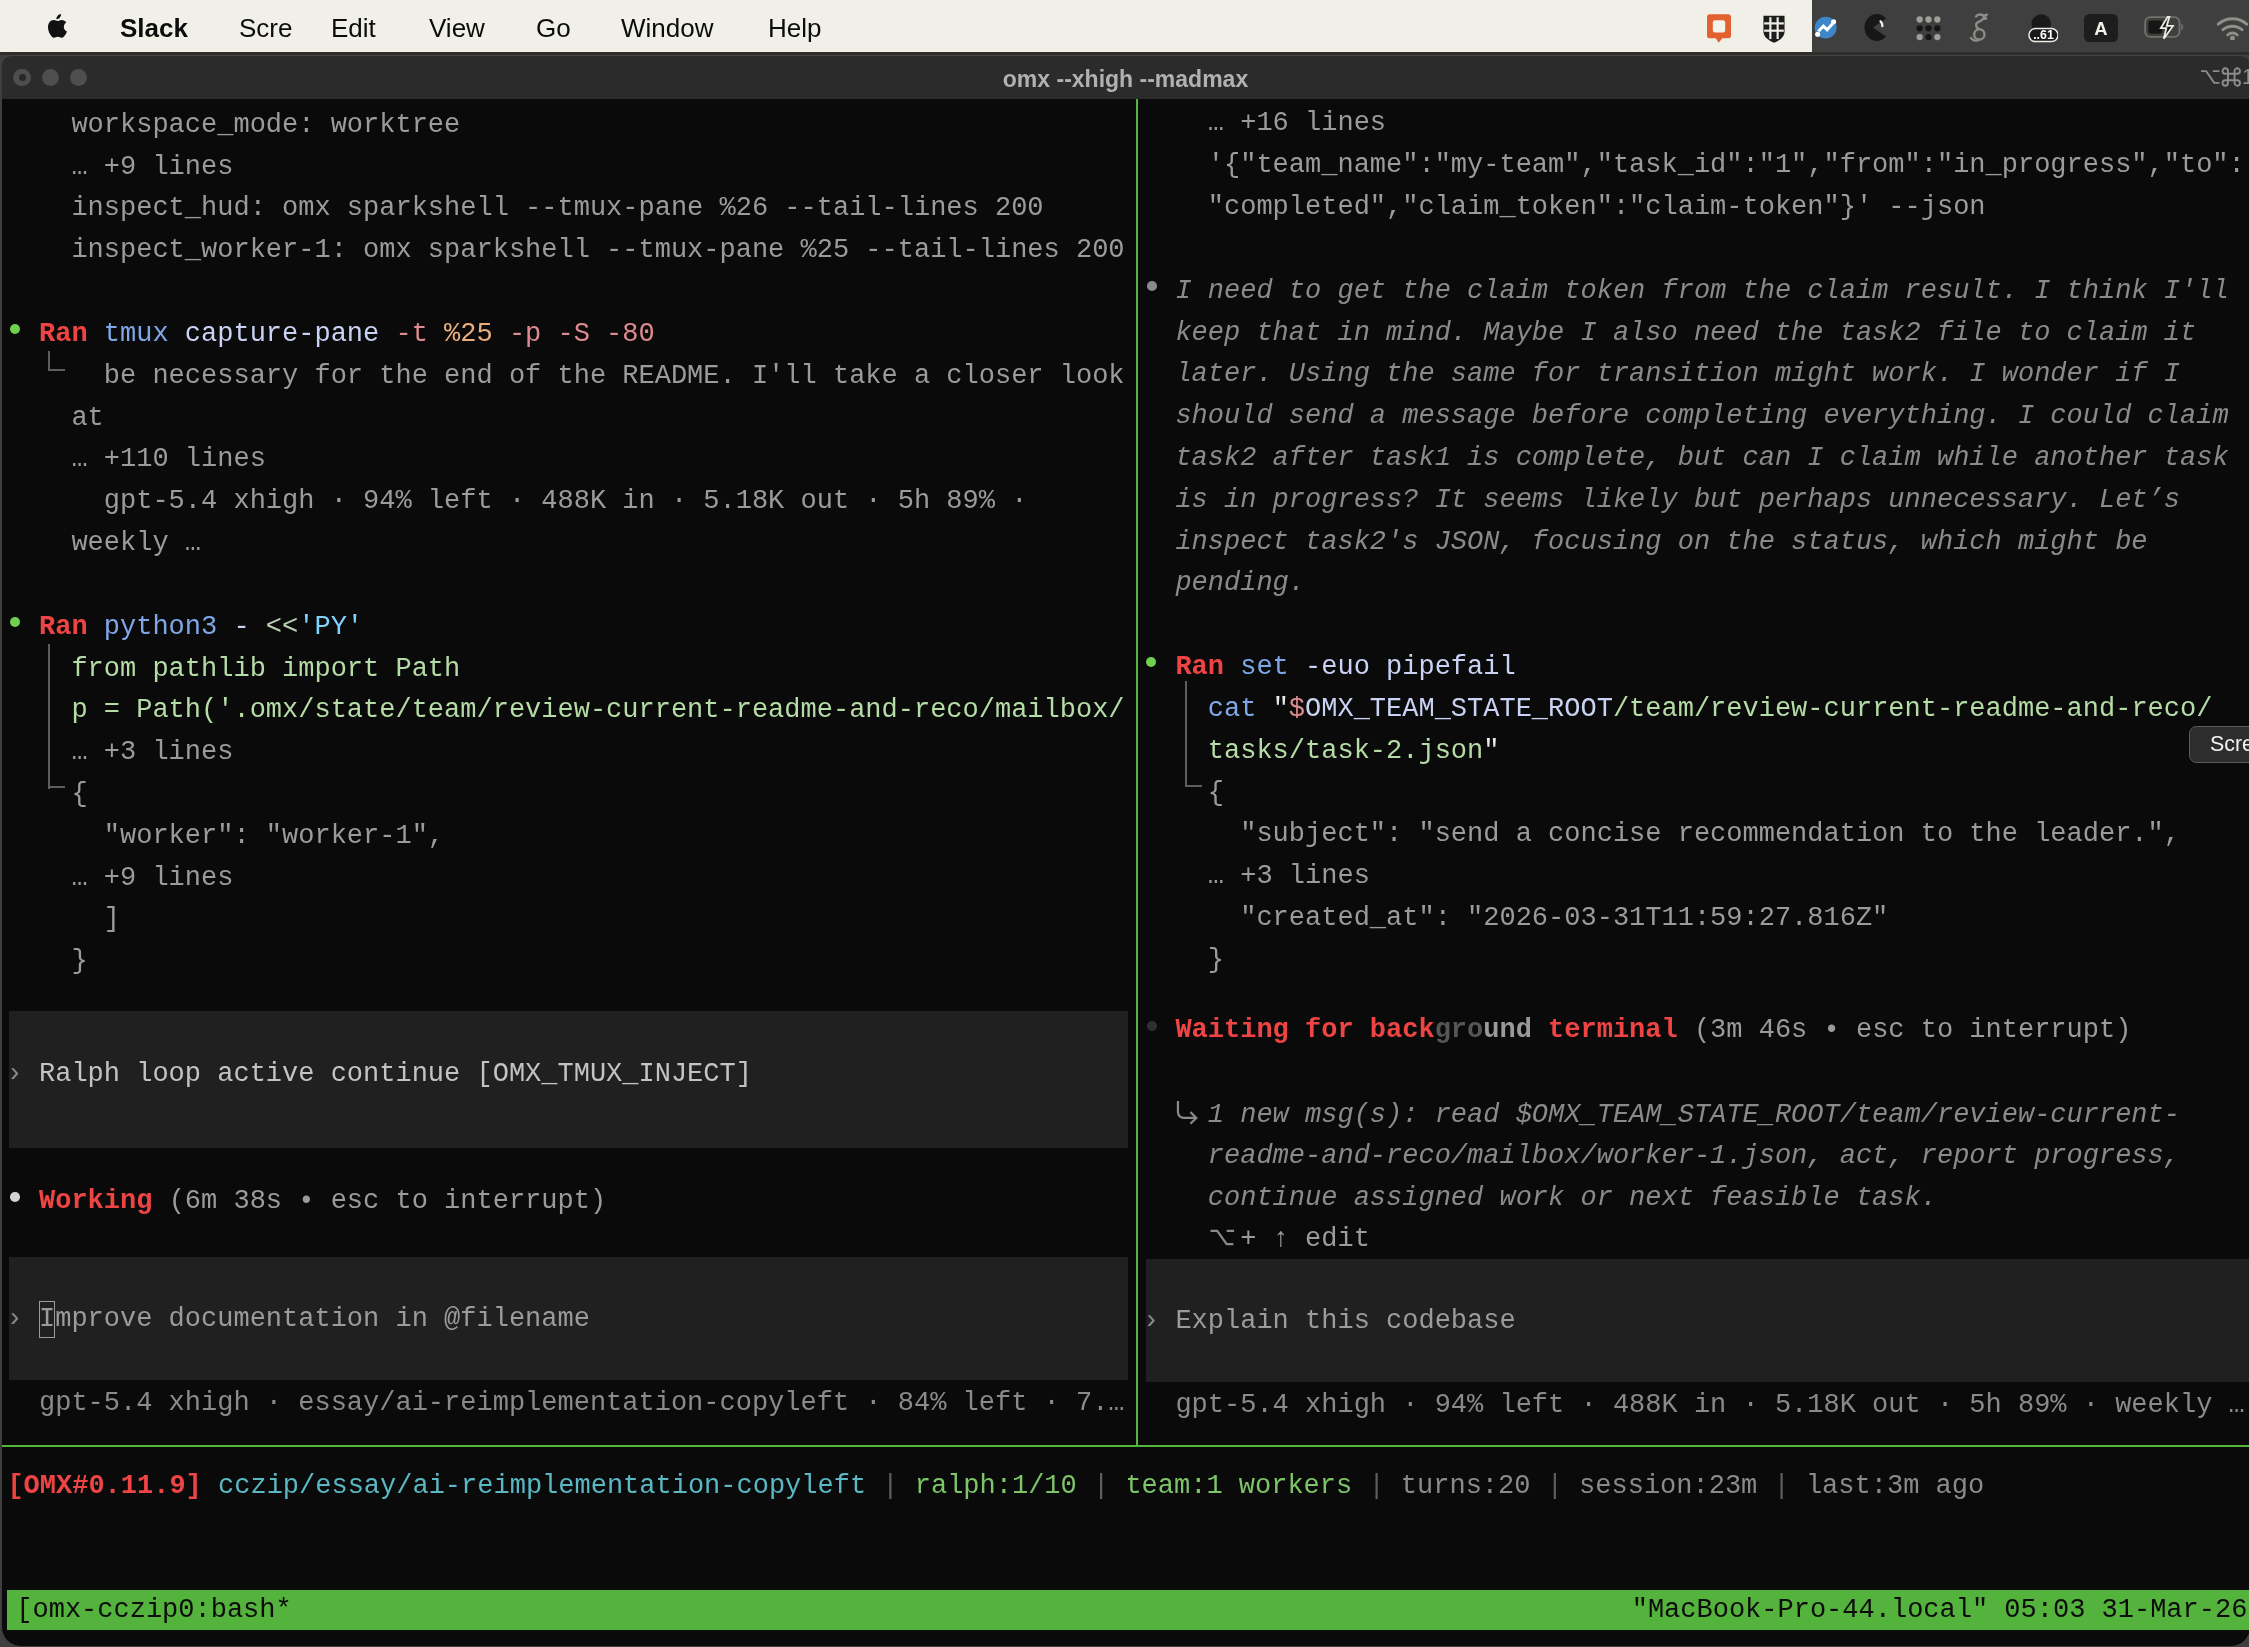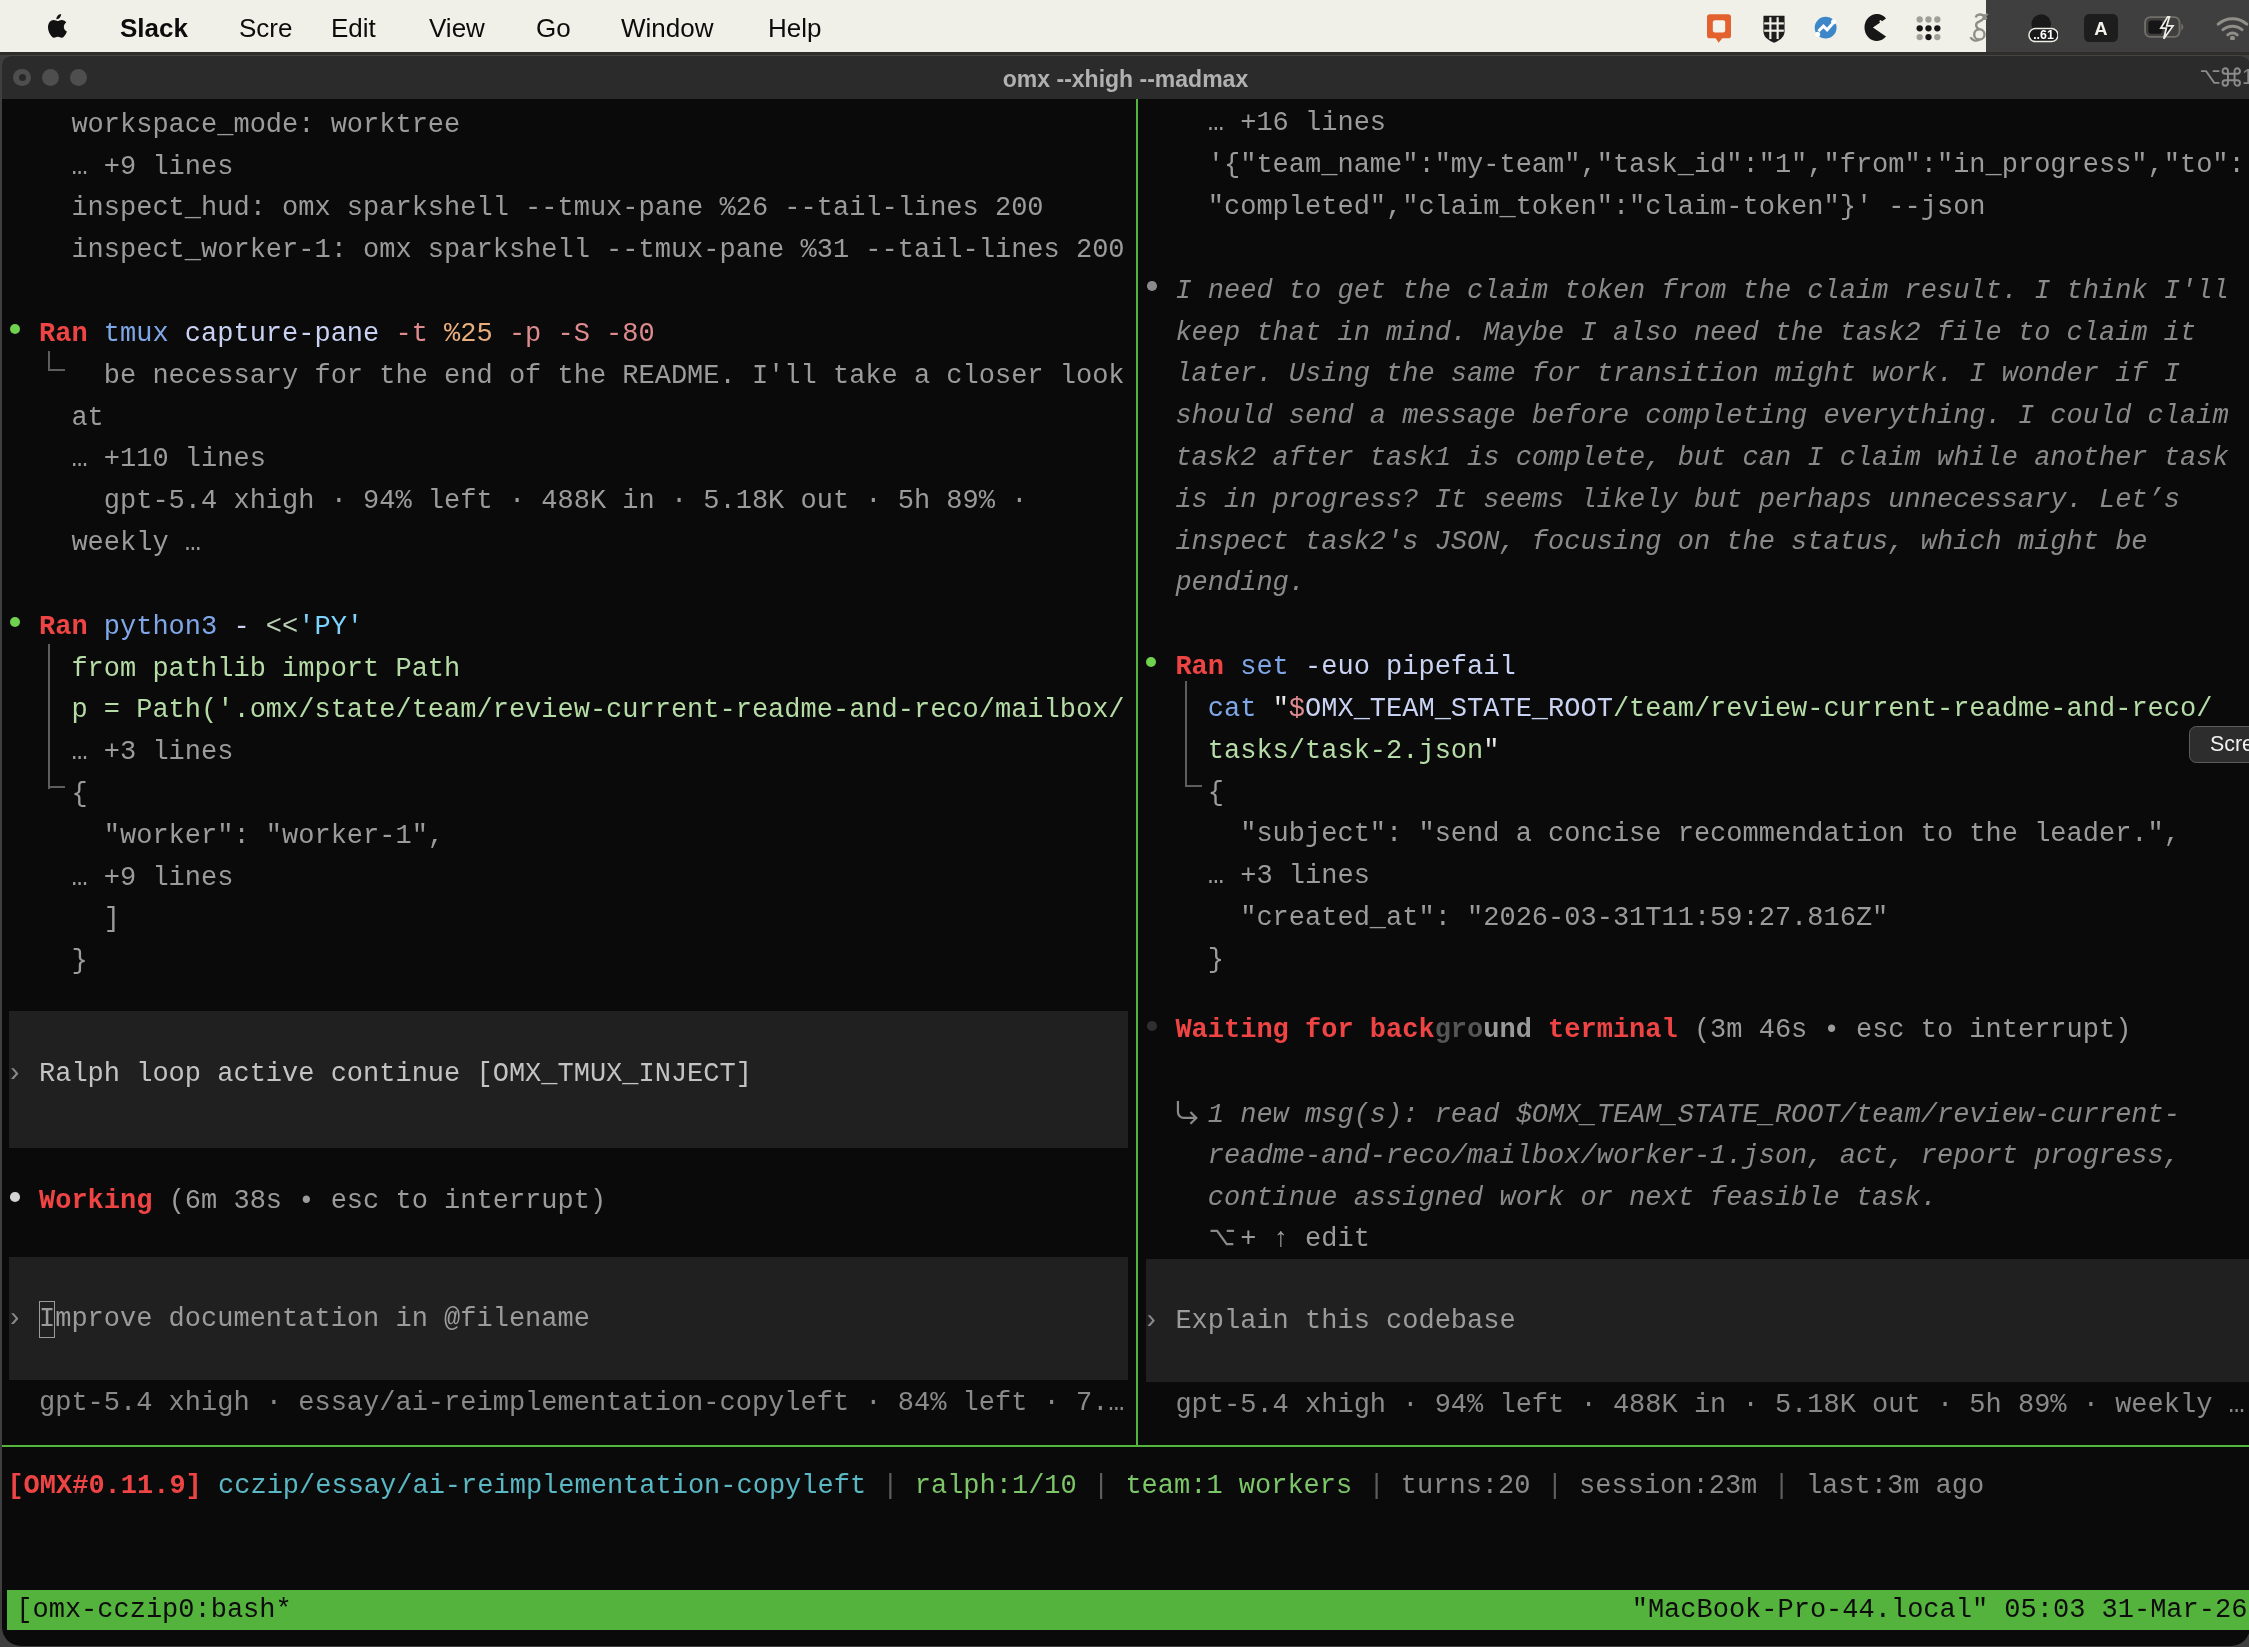--- a/index.html
+++ b/index.html
@@ -1,17 +1,17 @@
 <!DOCTYPE html>
 <html style="font-size:11.8px"><head><meta charset="utf-8"><style>
 * {margin:0;padding:0;box-sizing:border-box}
 html,body {width:2250px;height:1648px;background:#3f3f3f;overflow:hidden}
 body {position:relative}
 .abs {position:absolute}
-#menubar {position:absolute;left:0;top:0;width:1986px;height:52px;background:#f1f0e8}
+#menubar {position:absolute;left:0;top:0;width:1812px;height:52px;background:#f1f0e8}
 .mi {position:absolute;top:12.5px;font:26px "Liberation Sans",sans-serif;color:#0c0c0c}
 .mb {font-weight:bold}
 #mshadow {position:absolute;left:0;top:52px;width:2250px;height:3px;background:#2e2d2a}
 #win {position:absolute;left:1.5px;top:55px;width:2248px;height:1591px;background:#0a0a0a;border-radius:19px;overflow:hidden}
 #content {position:absolute;left:-1.5px;top:-55px;width:2250px;height:1648px}
 #titlebar {position:absolute;left:1.5px;top:55px;width:2248px;height:44px;background:#2b2b2b;border-top:0.7px solid #454545;border-radius:9.6px 9.6px 0 0}
 #title {position:absolute;top:9.6px;width:100%;text-align:center;font:bold 23px "Liberation Sans",sans-serif;color:#b1b1b1}
 .tl {position:absolute;top:12.5px;width:17.7px;height:17.7px;border-radius:50%;background:#4e4e4e}
 .ln {position:absolute;font:27px/42px "Liberation Mono",monospace;white-space:pre;color:#9b9b9b}
 .g {color:#9b9b9b} .d {color:#8a8a8a} .i {font-style:italic}
@@ -104,21 +104,21 @@
   </div>
 <div id="mshadow"></div>
 <div id="win">
     <div id="content">
 <div class="box" style="left:8.9px;top:1011px;width:1119px;height:137px"></div>
 <div class="box" style="left:8.9px;top:1257px;width:1119px;height:123px"></div>
 <div class="box" style="left:1146px;top:1259px;width:1103px;height:123px"></div>
 <div class="ln " style="left:6.6px;top:104px"><span class="g">    workspace_mode: worktree</span></div>
 <div class="ln " style="left:6.6px;top:146px"><span class="g">    … +9 lines</span></div>
 <div class="ln " style="left:6.6px;top:187px"><span class="g">    inspect_hud: omx sparkshell --tmux-pane %26 --tail-lines 200</span></div>
-<div class="ln " style="left:6.6px;top:229px"><span class="g">    inspect_worker-1: omx sparkshell --tmux-pane %31 --tail-lines 200</span></div>
+<div class="ln " style="left:6.6px;top:229px"><span class="g">    inspect_worker-1: omx sparkshell --tmux-pane %25 --tail-lines 200</span></div>
 <div class="ln " style="left:6.6px;top:313px">  <span class="w">Ran </span><span class="b">tmux </span><span class="l">capture-pane </span><span class="p">-t </span><span class="o">%25 </span><span class="p">-p </span><span class="p">-S </span><span class="p">-80</span></div>
 <div class="ln " style="left:6.6px;top:355px"><span class="g">      be necessary for the end of the README. I'll take a closer look</span></div>
 <div class="ln " style="left:6.6px;top:397px"><span class="g">    at</span></div>
 <div class="ln " style="left:6.6px;top:438px"><span class="g">    … +110 lines</span></div>
 <div class="ln " style="left:6.6px;top:480px"><span class="g">      gpt-5.4 xhigh · 94% left · 488K in · 5.18K out · 5h 89% ·</span></div>
 <div class="ln " style="left:6.6px;top:522px"><span class="g">    weekly …</span></div>
 <div class="ln " style="left:6.6px;top:606px">  <span class="w">Ran </span><span class="b">python3 </span><span class="l">- </span><span class="lg">&lt;&lt;</span><span class="v">'PY'</span></div>
 <div class="ln " style="left:6.6px;top:648px"><span class="gc">    from pathlib import Path</span></div>
 <div class="ln " style="left:6.6px;top:689px"><span class="gc">    p = Path('.omx/state/team/review-current-readme-and-reco/mailbox/</span></div>
 <div class="ln " style="left:6.6px;top:731px"><span class="g">    … +3 lines</span></div>

